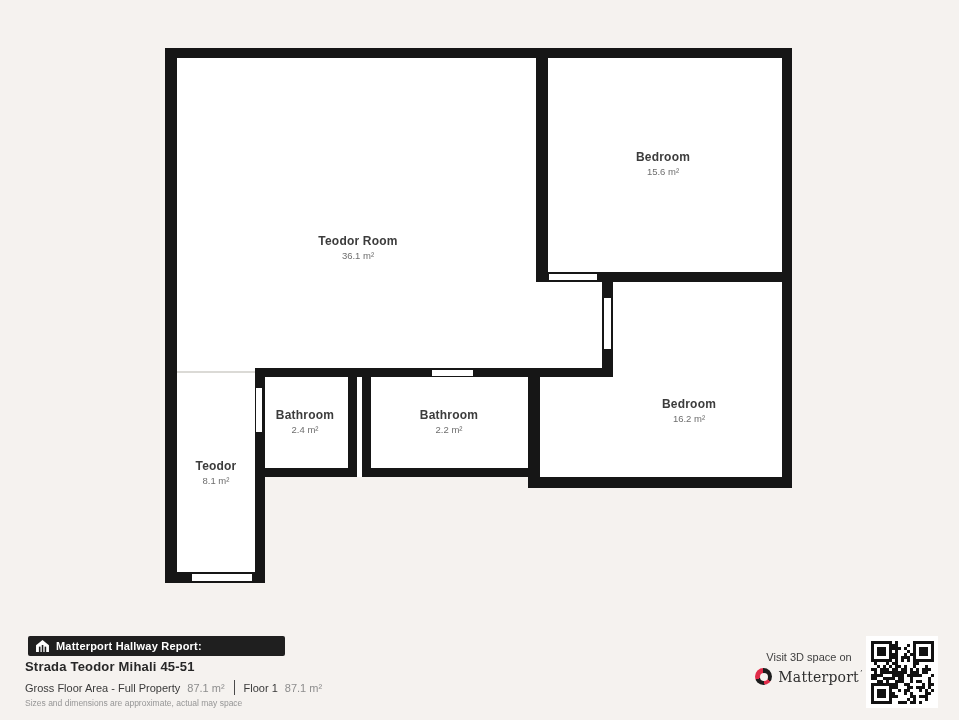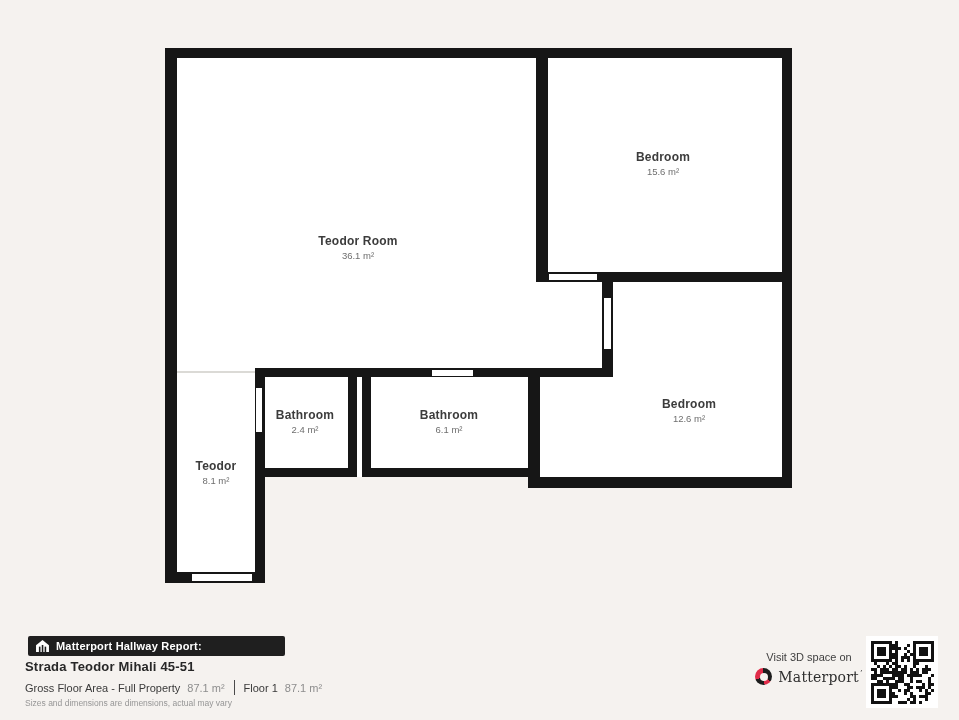--- a/index.html
+++ b/index.html
@@ -86,29 +86,29 @@
     <div class="room-label" style="left: 358px; top: 248px;">
       <span class="room-name">Teodor Room</span>
       <span class="room-area">36.1 m²</span>
     </div>
     <div class="room-label" style="left: 663px; top: 164px;">
       <span class="room-name">Bedroom</span>
       <span class="room-area">15.6 m²</span>
     </div>
     <div class="room-label" style="left: 689px; top: 411px;">
       <span class="room-name">Bedroom</span>
-      <span class="room-area">12.6 m²</span>
+      <span class="room-area">16.2 m²</span>
     </div>
     <div class="room-label" style="left: 305px; top: 422px;">
       <span class="room-name">Bathroom</span>
       <span class="room-area">2.4 m²</span>
     </div>
     <div class="room-label" style="left: 449px; top: 422px;">
       <span class="room-name">Bathroom</span>
-      <span class="room-area">6.1 m²</span>
+      <span class="room-area">2.2 m²</span>
     </div>
     <div class="room-label" style="left: 216px; top: 473px;">
       <span class="room-name">Teodor</span>
       <span class="room-area">8.1 m²</span>
     </div>
   </div>
 
 <div class="badge">
   <svg width="13" height="12" viewBox="0 0 14 13">
     <path d="M7 0 L14 5.6 V13 H0 V5.6 Z" fill="#ffffff"></path>
@@ -122,21 +122,21 @@
 <div class="address">Strada Teodor Mihali 45-51</div>
 
 <div class="stats">
   <span class="stat-label">Gross Floor Area - Full Property</span>
   <span class="stat-value">87.1 m²</span>
   <span class="stat-sep"></span>
   <span class="stat-label">Floor 1</span>
   <span class="stat-value">87.1 m²</span>
 </div>
 
-<div class="disclaimer">Sizes and dimensions are dimensions, actual may vary</div>
+<div class="disclaimer">Sizes and dimensions are approximate, actual may space</div>
 
 <div class="visit-wrap">
   <div class="visit-text">Visit 3D space on</div>
   <div class="brand-row">
     <span class="mp-logo"></span>
     <span class="brand-name"><span>Matterport</span><span class="brand-tick">’</span></span>
   </div>
 </div>
 
 <div class="qr-box">

